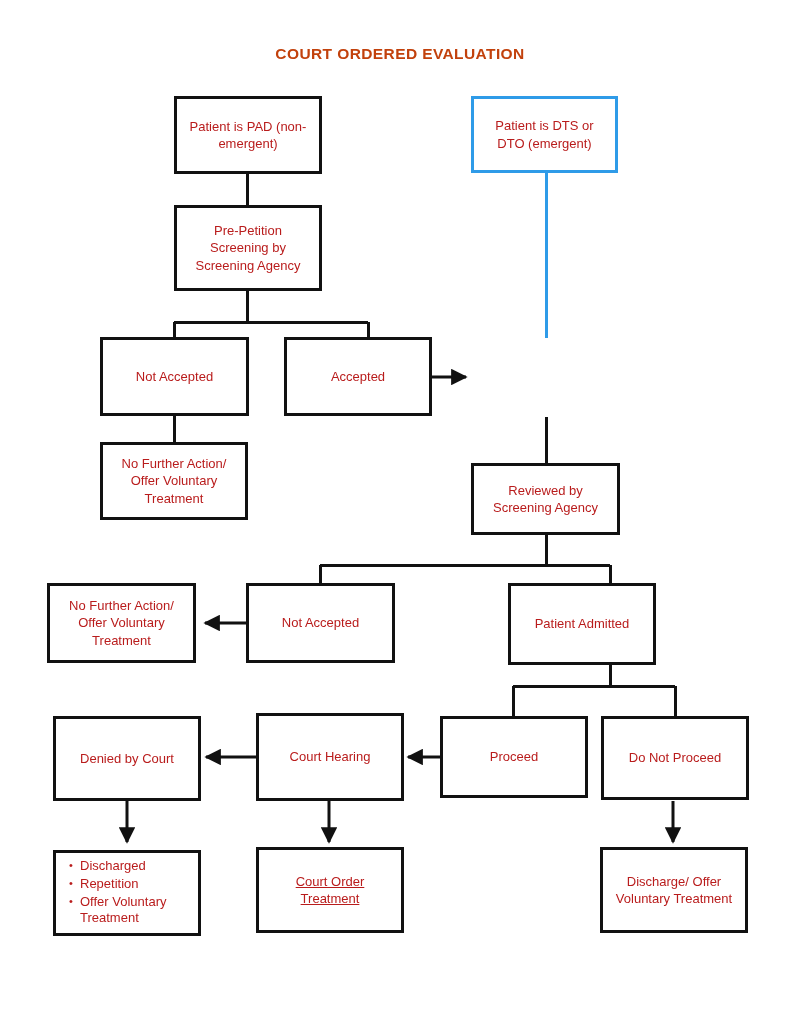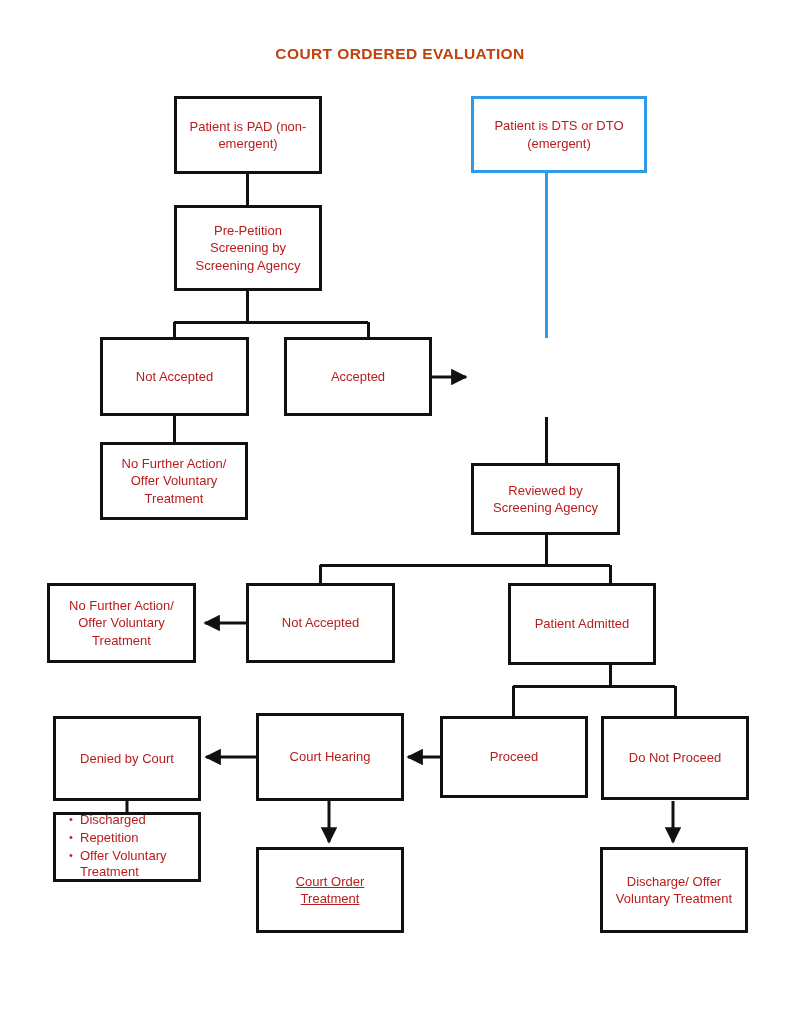--- a/index.html
+++ b/index.html
@@ -132,21 +132,21 @@
       <path d="M 127 801 L 127 842" marker-end="url(#arrowBlack)"></path>
       <path d="M 329 801 L 329 842" marker-end="url(#arrowBlack)"></path>
       <path d="M 673 801 L 673 842" marker-end="url(#arrowBlack)"></path>
     </g>
   </svg>
 
   <div class="node" style="left:174px; top:96px; width:148px; height:78px;">
     <span class="txt">Patient is PAD (non-emergent)</span>
   </div>
 
-  <div class="node blue" style="left:471px; top:96px; width:176px; height:77px;">
+  <div class="node blue" style="left:471px; top:96px; width:147px; height:77px;">
     <span class="txt">Patient is DTS or DTO (emergent)</span>
   </div>
 
   <div class="node" style="left:174px; top:205px; width:148px; height:86px;">
     <span class="txt">Pre-Petition Screening by Screening Agency</span>
   </div>
 
   <div class="node" style="left:100px; top:337px; width:149px; height:79px;">
     <span class="txt">Not Accepted</span>
   </div>
@@ -185,21 +185,21 @@
   </div>
 
   <div class="node" style="left:440px; top:716px; width:148px; height:82px;">
     <span class="txt">Proceed</span>
   </div>
 
   <div class="node" style="left:601px; top:716px; width:148px; height:84px;">
     <span class="txt">Do Not Proceed</span>
   </div>
 
-  <div class="node bullets" style="left:53px; top:812px; width:148px; height:70px;justify-content:flex-end;">
+  <div class="node bullets" style="left:53px; top:850px; width:148px; height:86px;justify-content:flex-end;">
     <ul>
       <li>Discharged</li>
       <li>Repetition</li>
       <li>Offer Voluntary Treatment</li>
     </ul>
   </div>
 
   <div class="node" style="left:256px; top:847px; width:148px; height:86px;text-decoration:underline;">
     <span class="txt">Court Order Treatment</span>
   </div>

